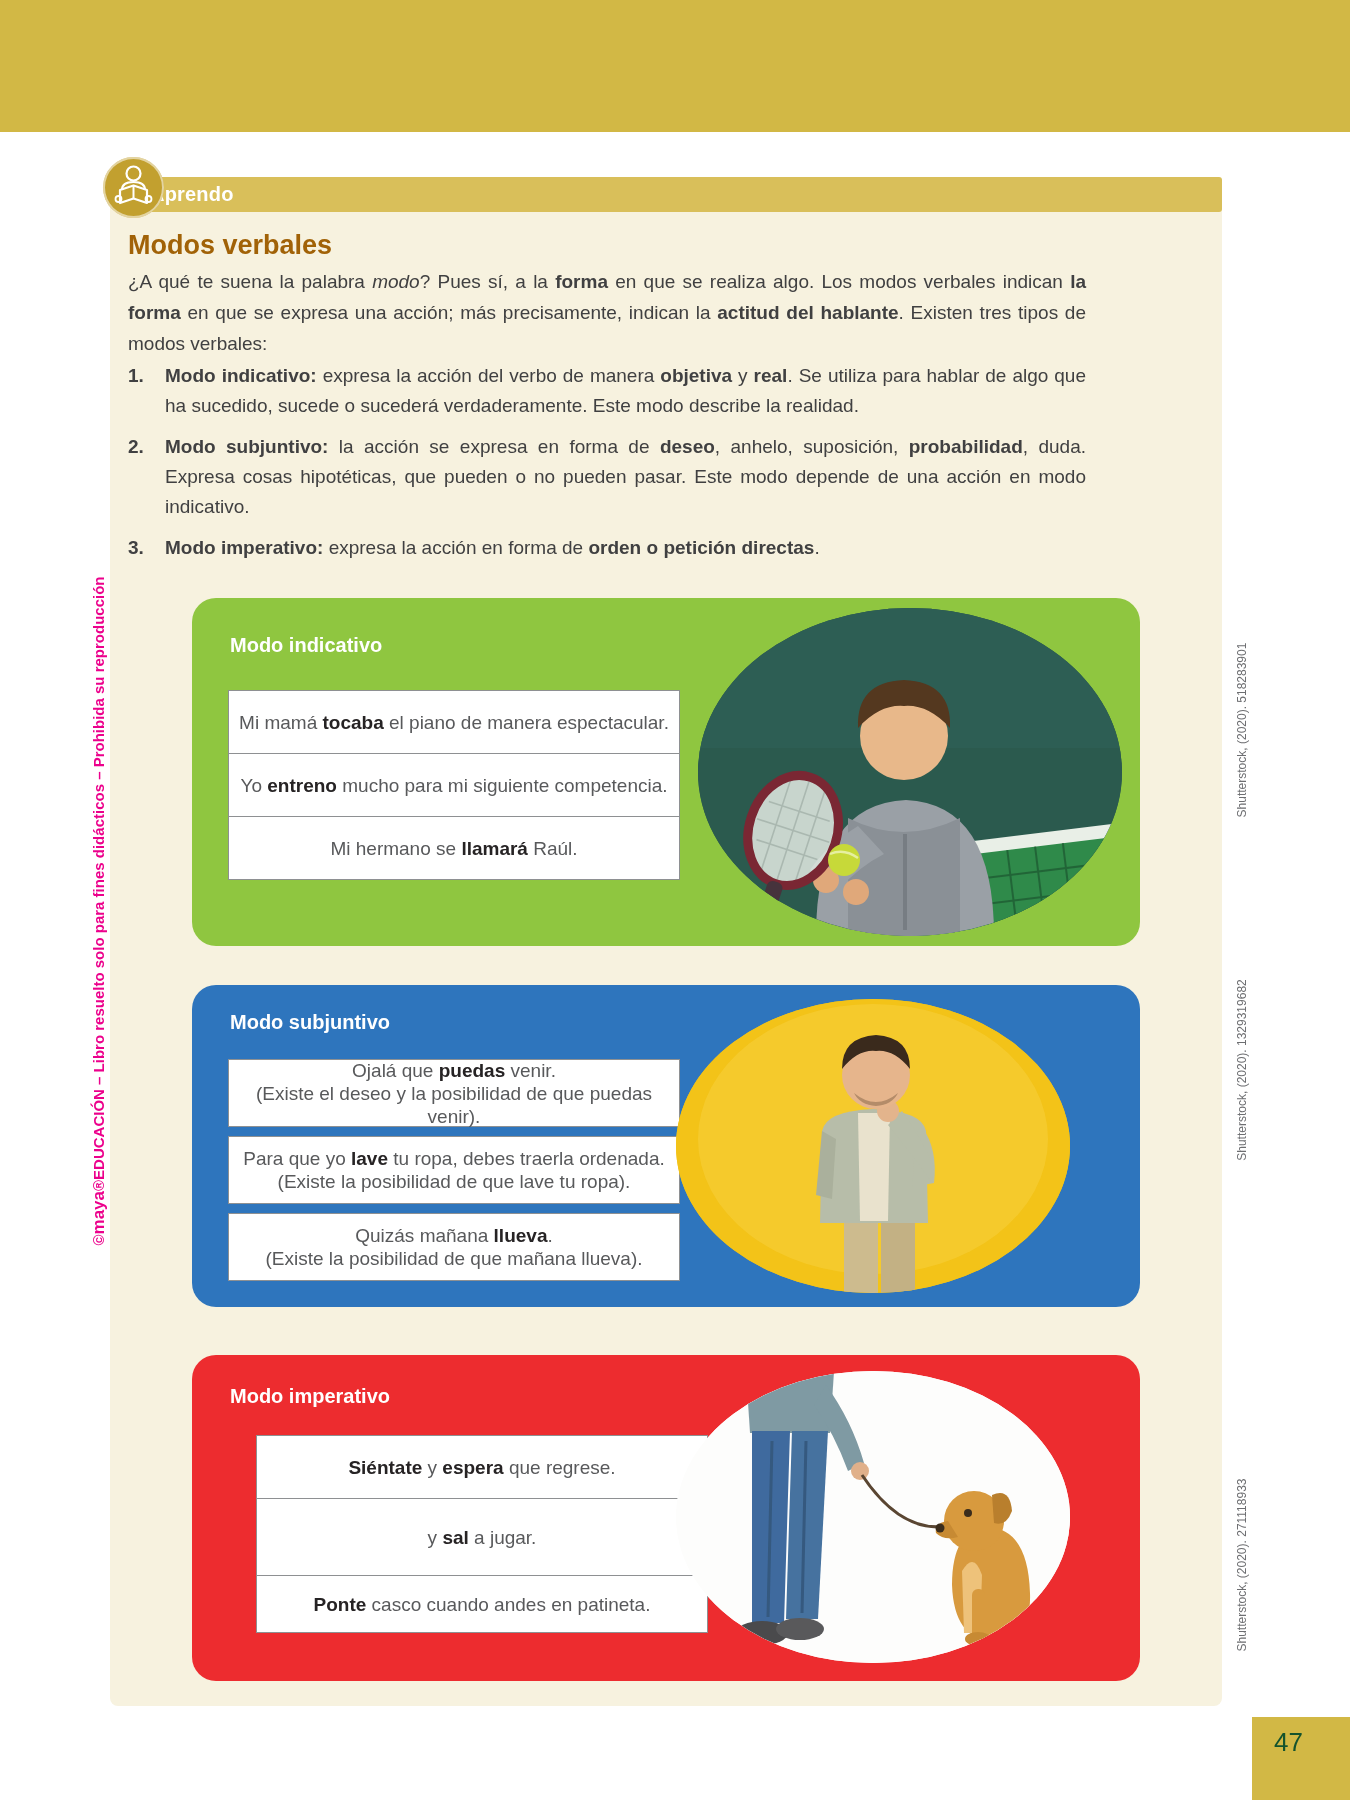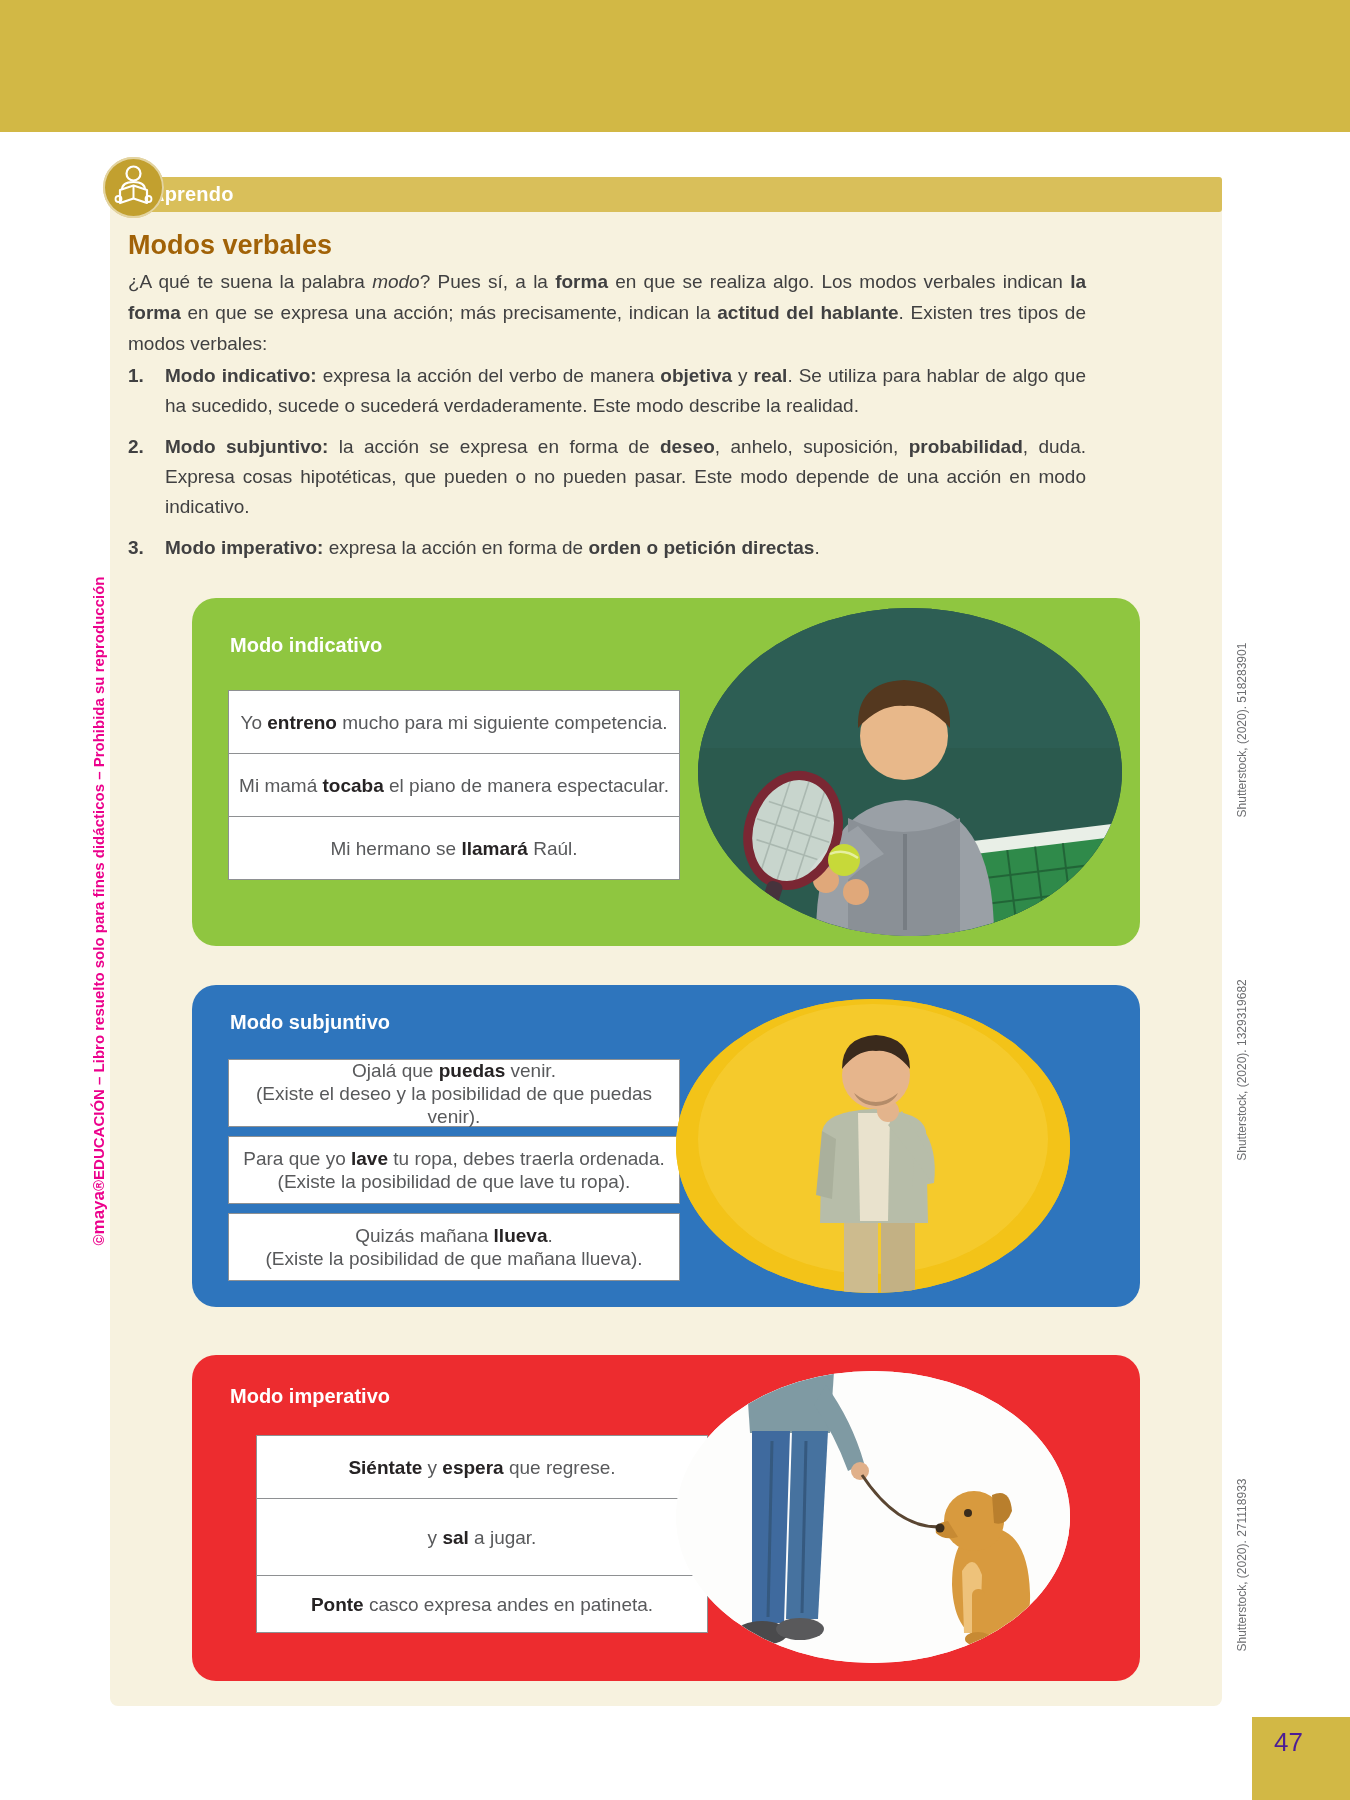--- a/index.html
+++ b/index.html
@@ -59,21 +59,21 @@
           transform:rotate(-90deg);white-space:nowrap;}
   .credit-1{left:1142px;top:723px;}
   .credit-2{left:1142px;top:1063px;}
   .credit-3{left:1142px;top:1558px;}
 
   .side-copy{position:absolute;left:-291px;top:901px;width:780px;text-align:center;font-size:15px;
              font-weight:bold;transform:rotate(-90deg);white-space:nowrap;}
   .side-copy b{font-size:17px;}
 
   .pageno-box{position:absolute;left:1252px;top:1717px;width:98px;height:83px;}
-  .pageno{color:#4c1d95;font-size:26px;padding:10px 0 0 22px;}
+  .pageno{color:#14532d;font-size:26px;padding:10px 0 0 22px;}
 </style>
 </head>
 <body>
 
 <div class="page">
 
   <div class="top-band" style="background-color: rgb(210, 184, 69);"></div>
 
   <div class="panel" style="background-color: rgb(247, 242, 223);"></div>
 
@@ -108,24 +108,24 @@
     <li>
       <span class="li-num">3.</span>
       <span><b>Modo imperativo: </b><span>expresa la acción en forma de </span><b>orden o petición directas</b><span>.</span></span>
     </li>
   </ol>
 
   <section class="card card-green" style="background-color: rgb(143, 198, 64);">
     <h2 class="card-title">Modo indicativo</h2>
     <div class="boxes">
       <div class="box bh64">
+        <p><span>Mi mamá </span><b>tocaba</b><span> el piano de manera espectacular.</span></p>
+      </div>
+      <div class="box bh64">
         <p><span>Yo </span><b>entreno</b><span> mucho para mi siguiente competencia.</span></p>
-      </div>
-      <div class="box bh64">
-        <p><span>Mi mamá </span><b>tocaba</b><span> el piano de manera espectacular.</span></p>
       </div>
       <div class="box bh64">
         <p><span>Mi hermano se </span><b>llamará</b><span> Raúl.</span></p>
       </div>
     </div>
     <div class="photo photo-green" style="background-color: rgb(43, 90, 78);">
       <svg viewBox="0 0 424 328" preserveAspectRatio="none">
         <rect x="0" y="0" width="424" height="328" fill="#2b5a4e"></rect>
         <rect x="0" y="0" width="424" height="140" fill="#30635a" opacity="0.55"></rect>
 
@@ -221,21 +221,21 @@
   <section class="card card-red" style="background-color: rgb(237, 44, 47);">
     <h2 class="card-title">Modo imperativo</h2>
     <div class="boxes">
       <div class="box bh64">
         <p><b>Siéntate</b><span> y </span><b>espera</b><span> que regrese.</span></p>
       </div>
       <div class="box bh78">
         <p><span>y </span><b>sal</b><span> a jugar.</span></p>
       </div>
       <div class="box bh58">
-        <p><b>Ponte</b><span> casco expresa andes en patineta.</span></p>
+        <p><b>Ponte</b><span> casco cuando andes en patineta.</span></p>
       </div>
     </div>
     <div class="photo photo-red">
       <svg viewBox="0 0 394 292" preserveAspectRatio="none">
         <rect x="0" y="0" width="394" height="292" fill="#fdfdfc"></rect>
         <g>
 
           <path d="M70 0 L158 0 L154 62 L74 62 Z" fill="#7f9aa3"></path>
           <path d="M150 14 Q176 50 188 92 L172 100 Q158 62 138 34 Z" fill="#7f9aa3"></path>
           <circle cx="184" cy="100" r="9" fill="#e0b08a"></circle>

